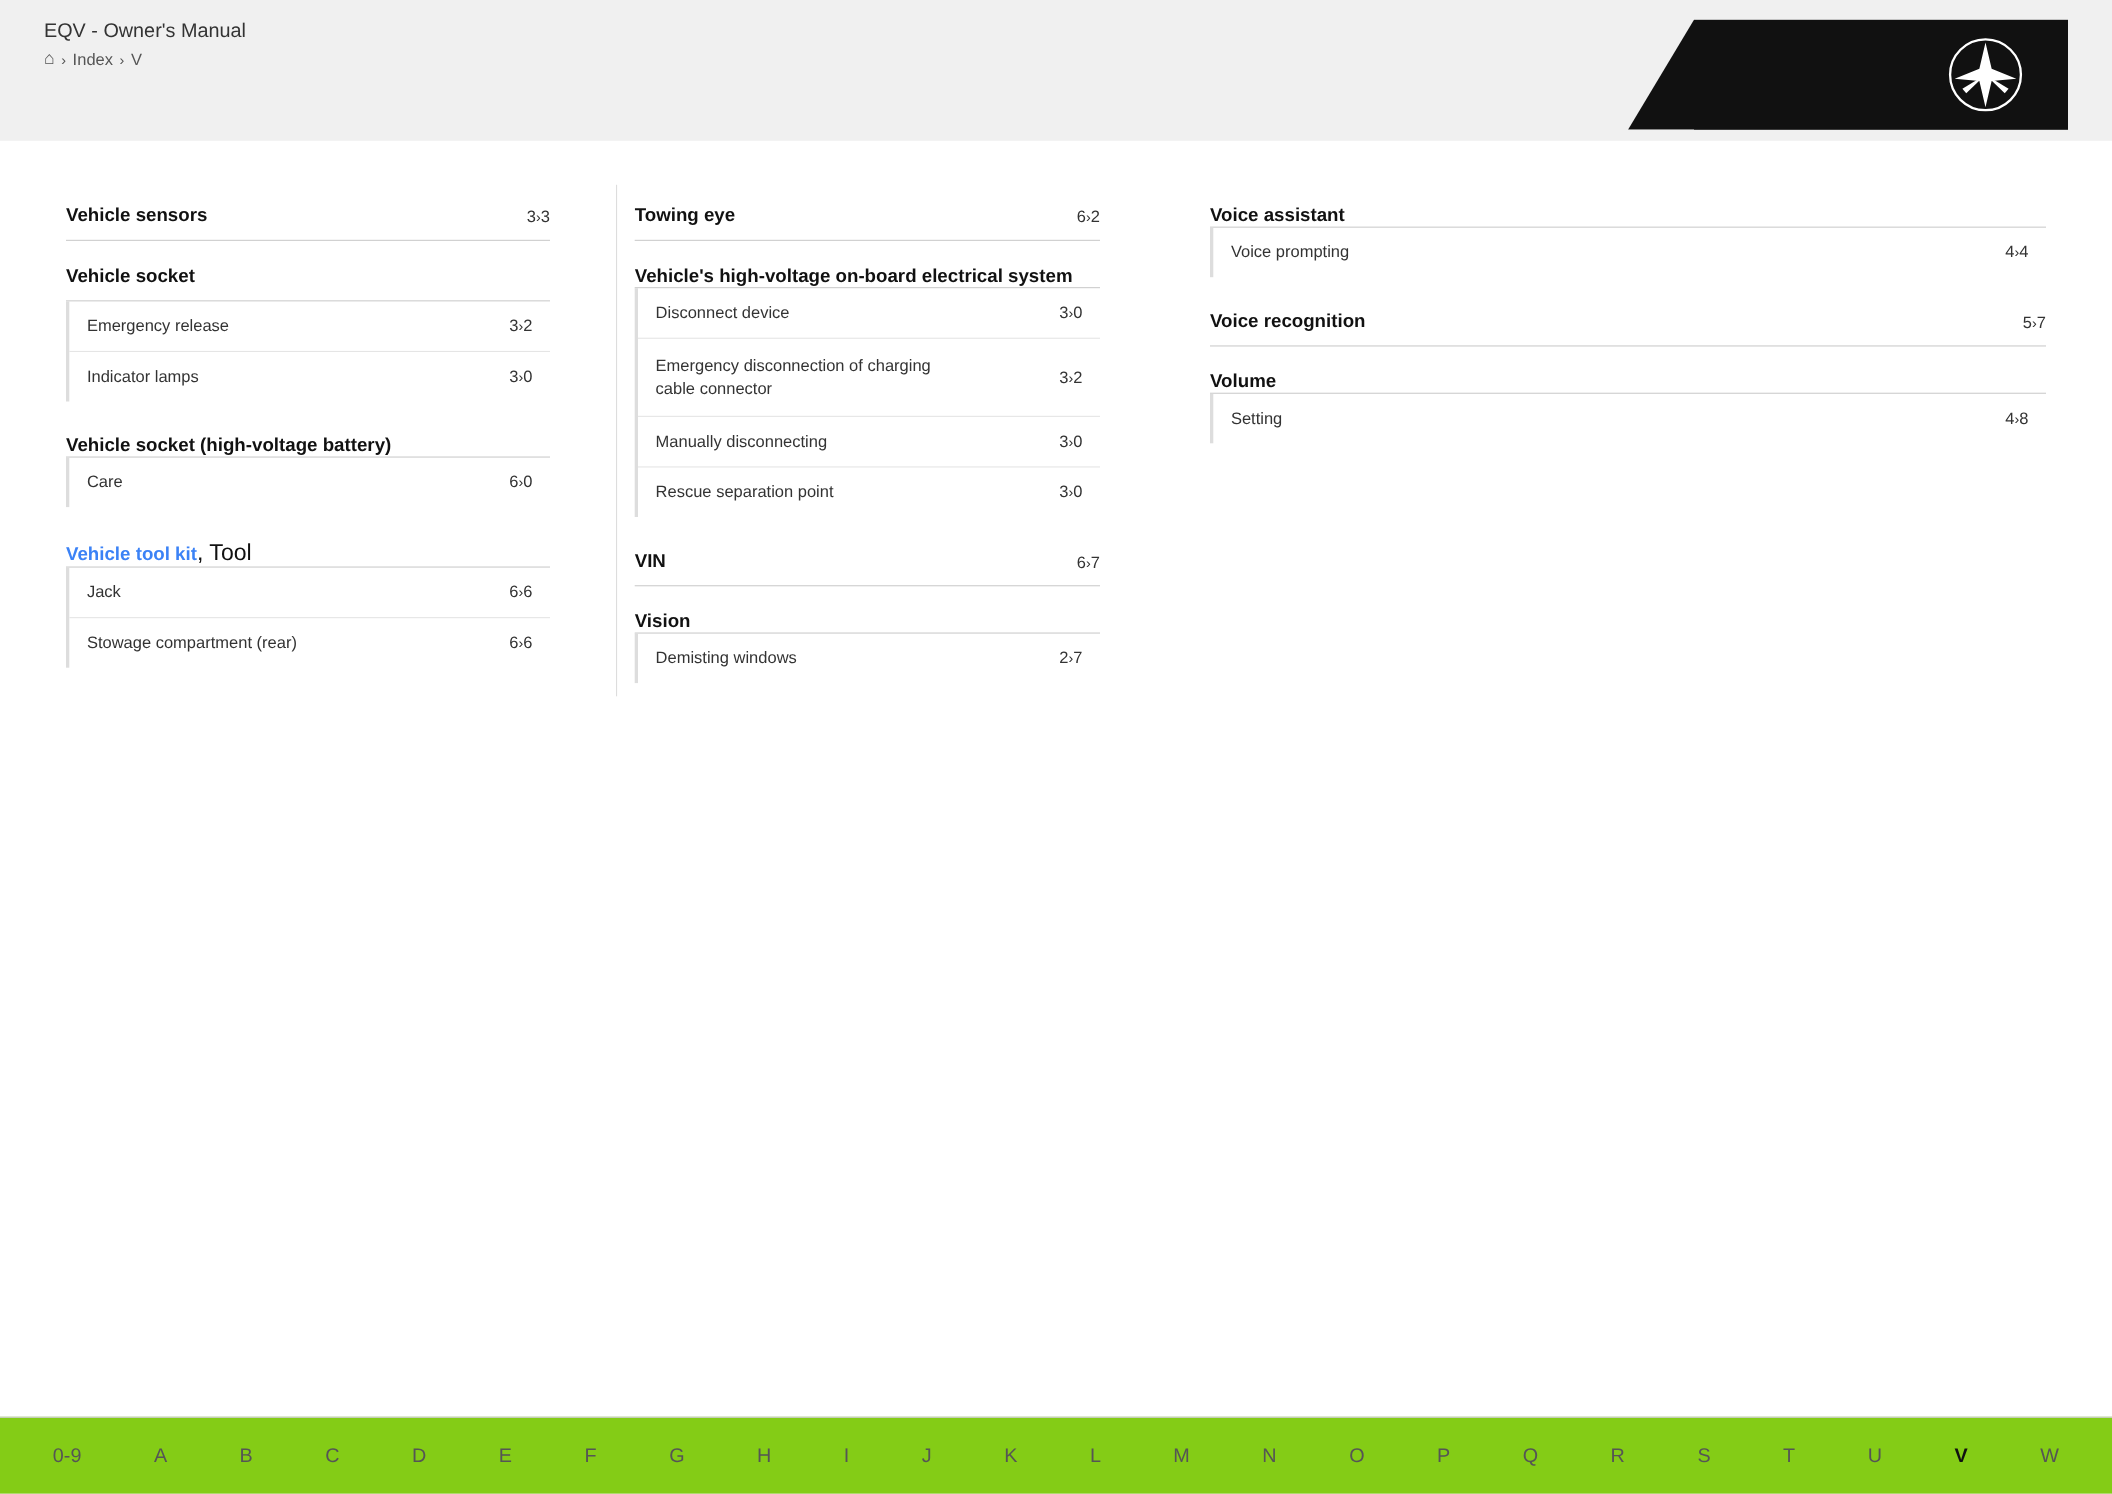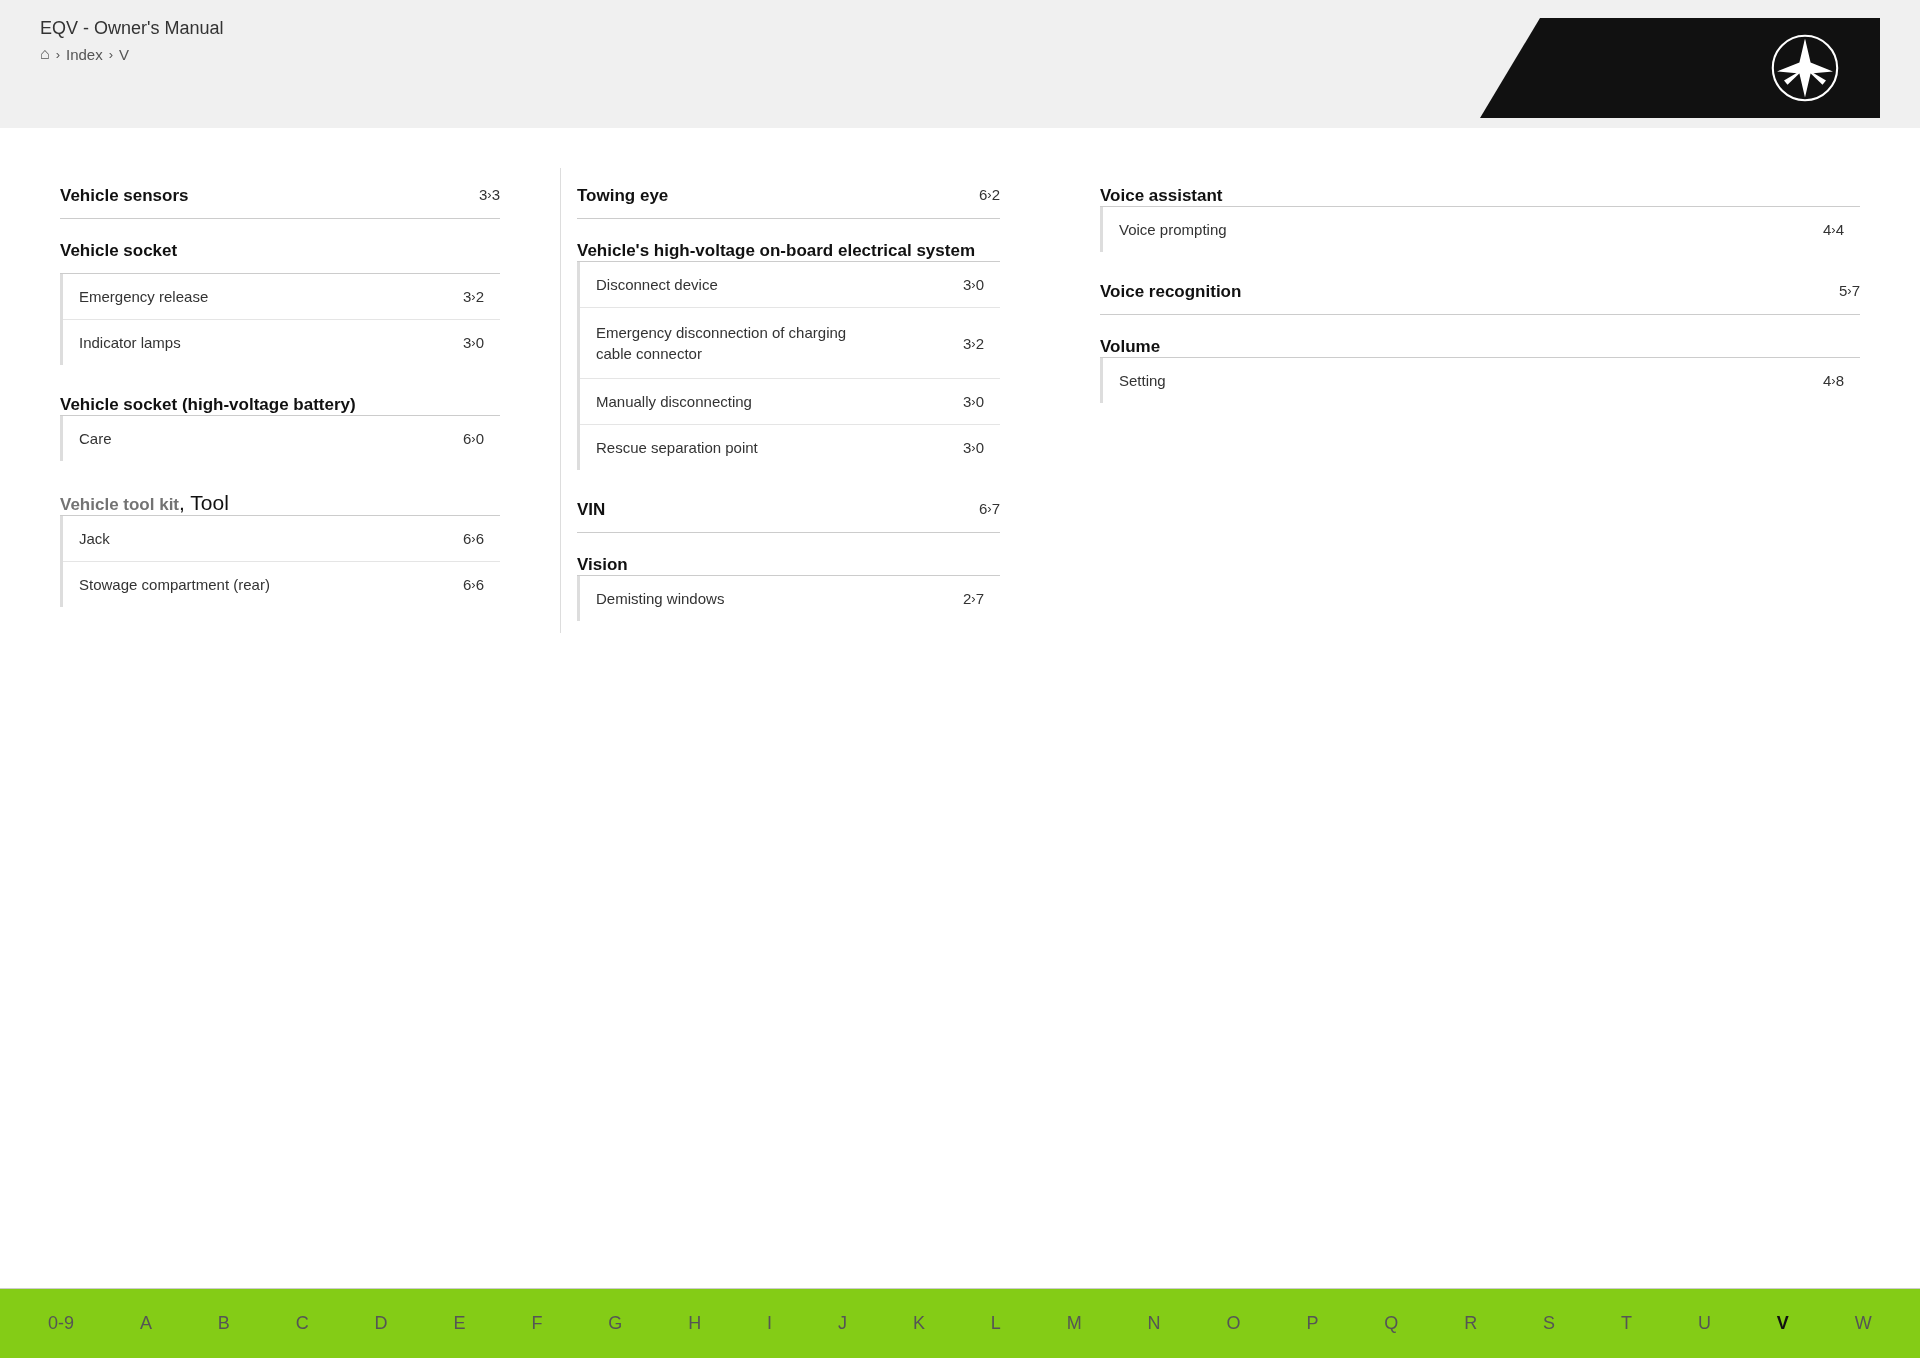--- a/index.html
+++ b/index.html
@@ -78,21 +78,21 @@
     
     .columns {
       display: grid;
       grid-template-columns: 440px 440px 1fr;
       gap: 0;
       column-gap: 60px;
     }
     .section-heading-inline {
       font-size: 17px;
       font-weight: bold;
-      color: #737373;
+      color: #3b82f6;
       display: inline;
     }
     .section-heading-normal {
       font-size: 21px;
       font-weight: normal;
       color: #111;
       display: inline;
     }
 
     
@@ -125,21 +125,21 @@
     }
     .page-arrow {
       font-size: 13px;
       color: #333;
     }
 
     
     .top-item {
       display: flex;
       justify-content: space-between;
-      align-items: flex-start;
+      align-items: flex-end;
       padding: 18px 0 12px 0;
       border-bottom: 1px solid #ccc;
     }
 
     
     .section-block {
       margin-bottom: 4px;
     }
 
     

